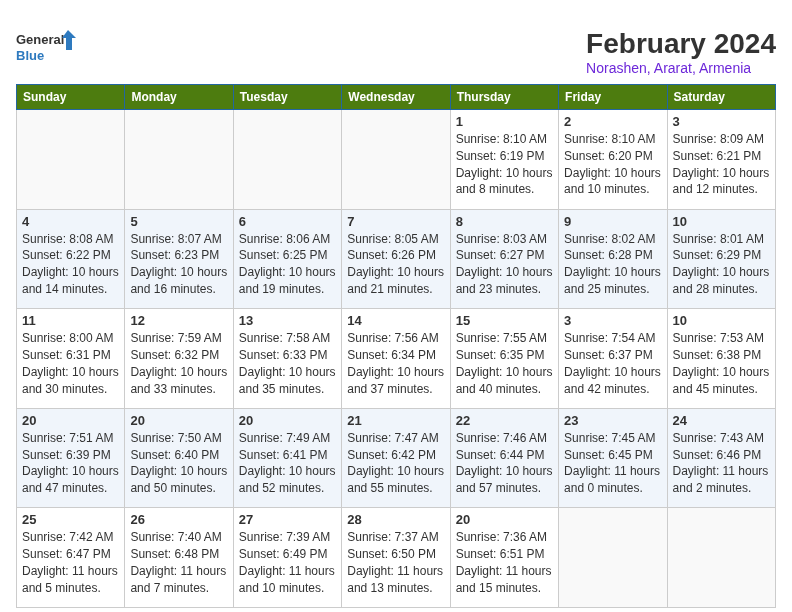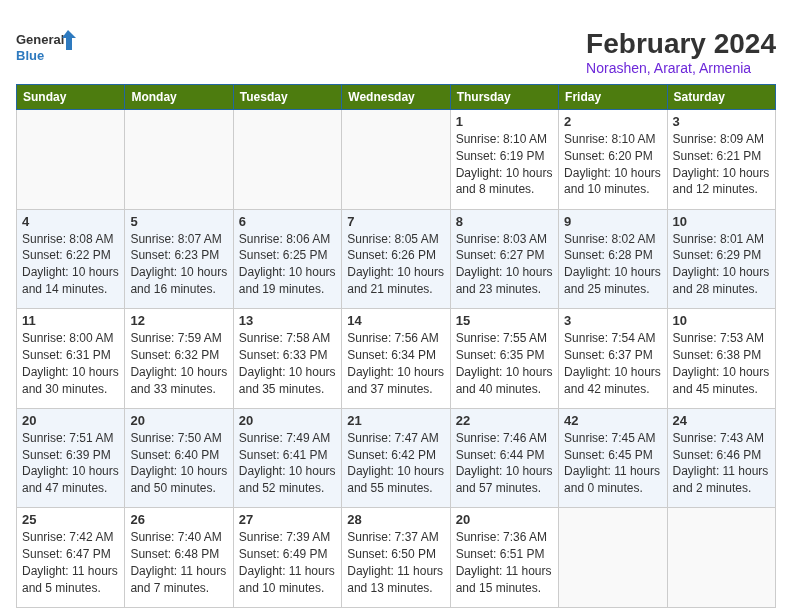--- a/index.html
+++ b/index.html
@@ -206,21 +206,21 @@
           </td>
           <td class="row-stripe">
             <div class="day-number">21</div>
             <div class="day-info">Sunrise: 7:47 AM<br>Sunset: 6:42 PM<br>Daylight: 10 hours<br>and 55 minutes.</div>
           </td>
           <td class="row-stripe">
             <div class="day-number">22</div>
             <div class="day-info">Sunrise: 7:46 AM<br>Sunset: 6:44 PM<br>Daylight: 10 hours<br>and 57 minutes.</div>
           </td>
           <td class="row-stripe">
-            <div class="day-number">42</div>
+            <div class="day-number">23</div>
             <div class="day-info">Sunrise: 7:45 AM<br>Sunset: 6:45 PM<br>Daylight: 11 hours<br>and 0 minutes.</div>
           </td>
           <td class="row-stripe">
             <div class="day-number">24</div>
             <div class="day-info">Sunrise: 7:43 AM<br>Sunset: 6:46 PM<br>Daylight: 11 hours<br>and 2 minutes.</div>
           </td>
         </tr>
         <tr>
           <td>
             <div class="day-number">25</div>

